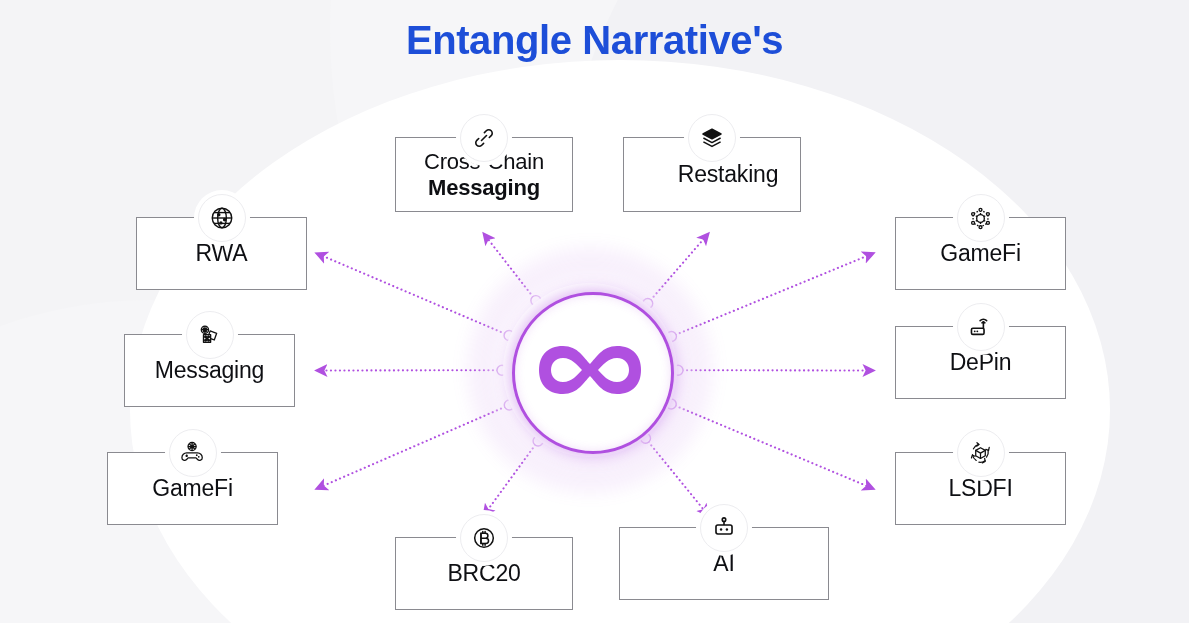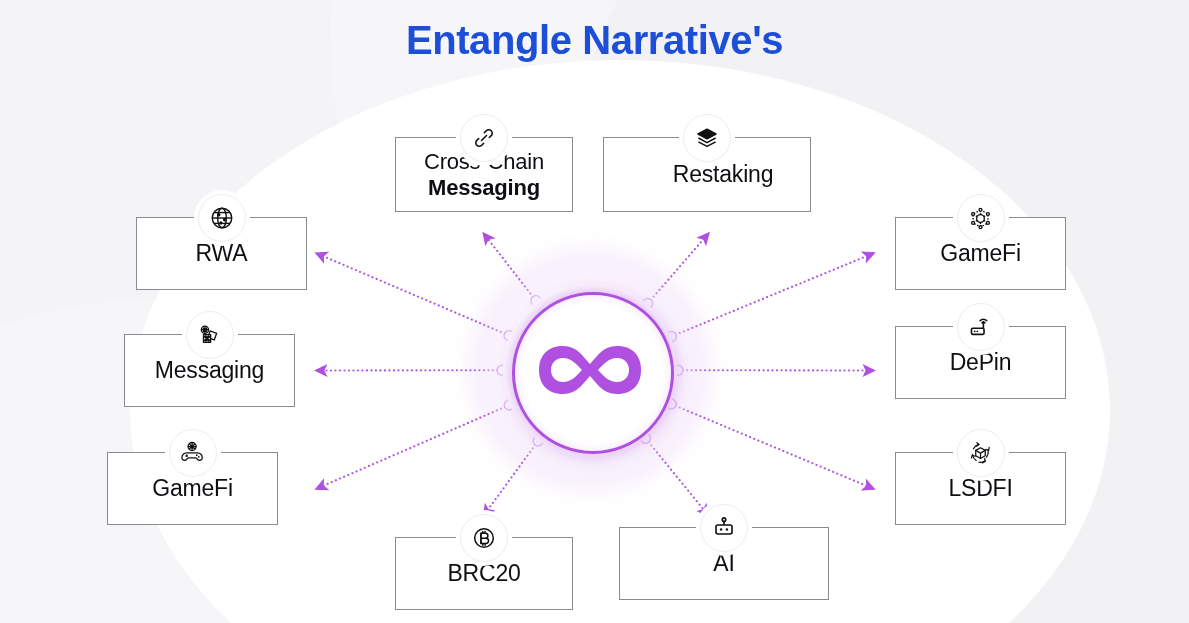--- a/index.html
+++ b/index.html
@@ -158,21 +158,21 @@
       <div class="node two-line" style="left: 395px; top: 137px; width: 178px; height: 75px;">
         <div class="bubble">
           <svg width="24" height="24" viewBox="0 0 24 24" fill="none" stroke="#111" stroke-width="1.6" stroke-linecap="round" stroke-linejoin="round">
       <path d="M9.5 14.5 L14.5 9.5"></path>
       <path d="M12.4 6.6 L14.3 4.7 a3.4 3.4 0 0 1 4.9 4.9 L17.3 11.5"></path>
       <path d="M11.6 17.4 L9.7 19.3 a3.4 3.4 0 0 1 -4.9 -4.9 L6.7 12.5"></path>
     </svg>
         </div>
         <span class="label">Cross-Chain<span style="display: block; font-weight: bold;">Messaging</span></span>
       </div>
-      <div class="node" style="left: 603px; top: 137px; width: 208px; height: 75px; padding-left: 32px;">
+      <div class="node" style="left: 623px; top: 137px; width: 178px; height: 75px; padding-left: 32px;">
         <div class="bubble">
           <svg width="24" height="24" viewBox="0 0 24 24" fill="none" stroke="#111" stroke-width="1.5" stroke-linejoin="round">
       <path d="M12 3.2 L21 8 L12 12.8 L3 8 Z" fill="#111" stroke="#111"></path>
       <path d="M3.4 12 L12 16.6 L20.6 12"></path>
       <path d="M3.4 15.8 L12 20.4 L20.6 15.8"></path>
     </svg>
         </div>
         <span class="label">Restaking</span>
       </div>
       <div class="node" style="left: 124px; top: 217px; width: 171px; height: 73px; margin-left: 12px;">

